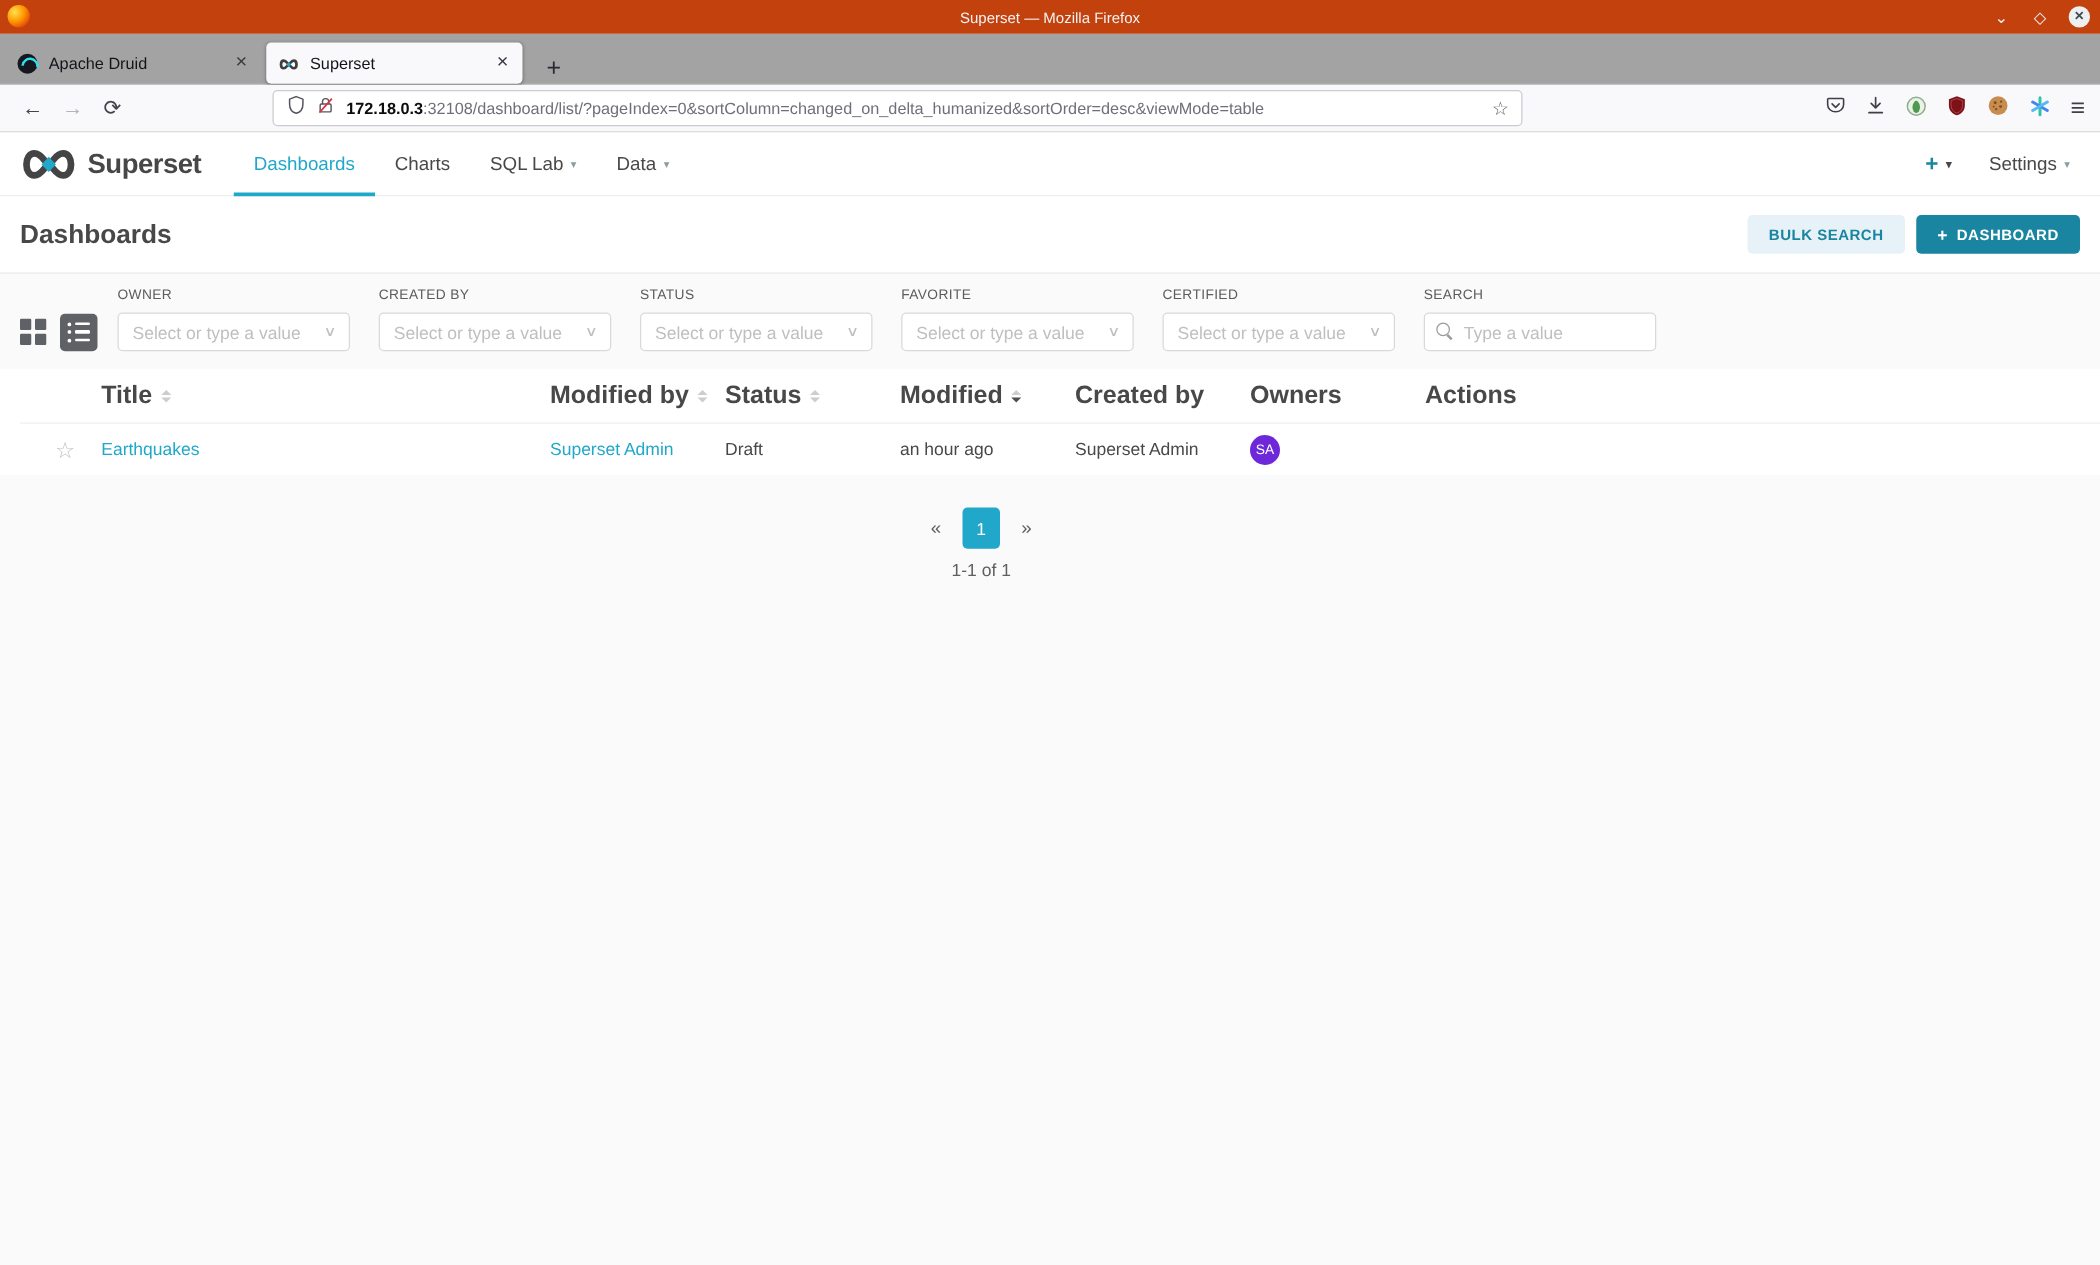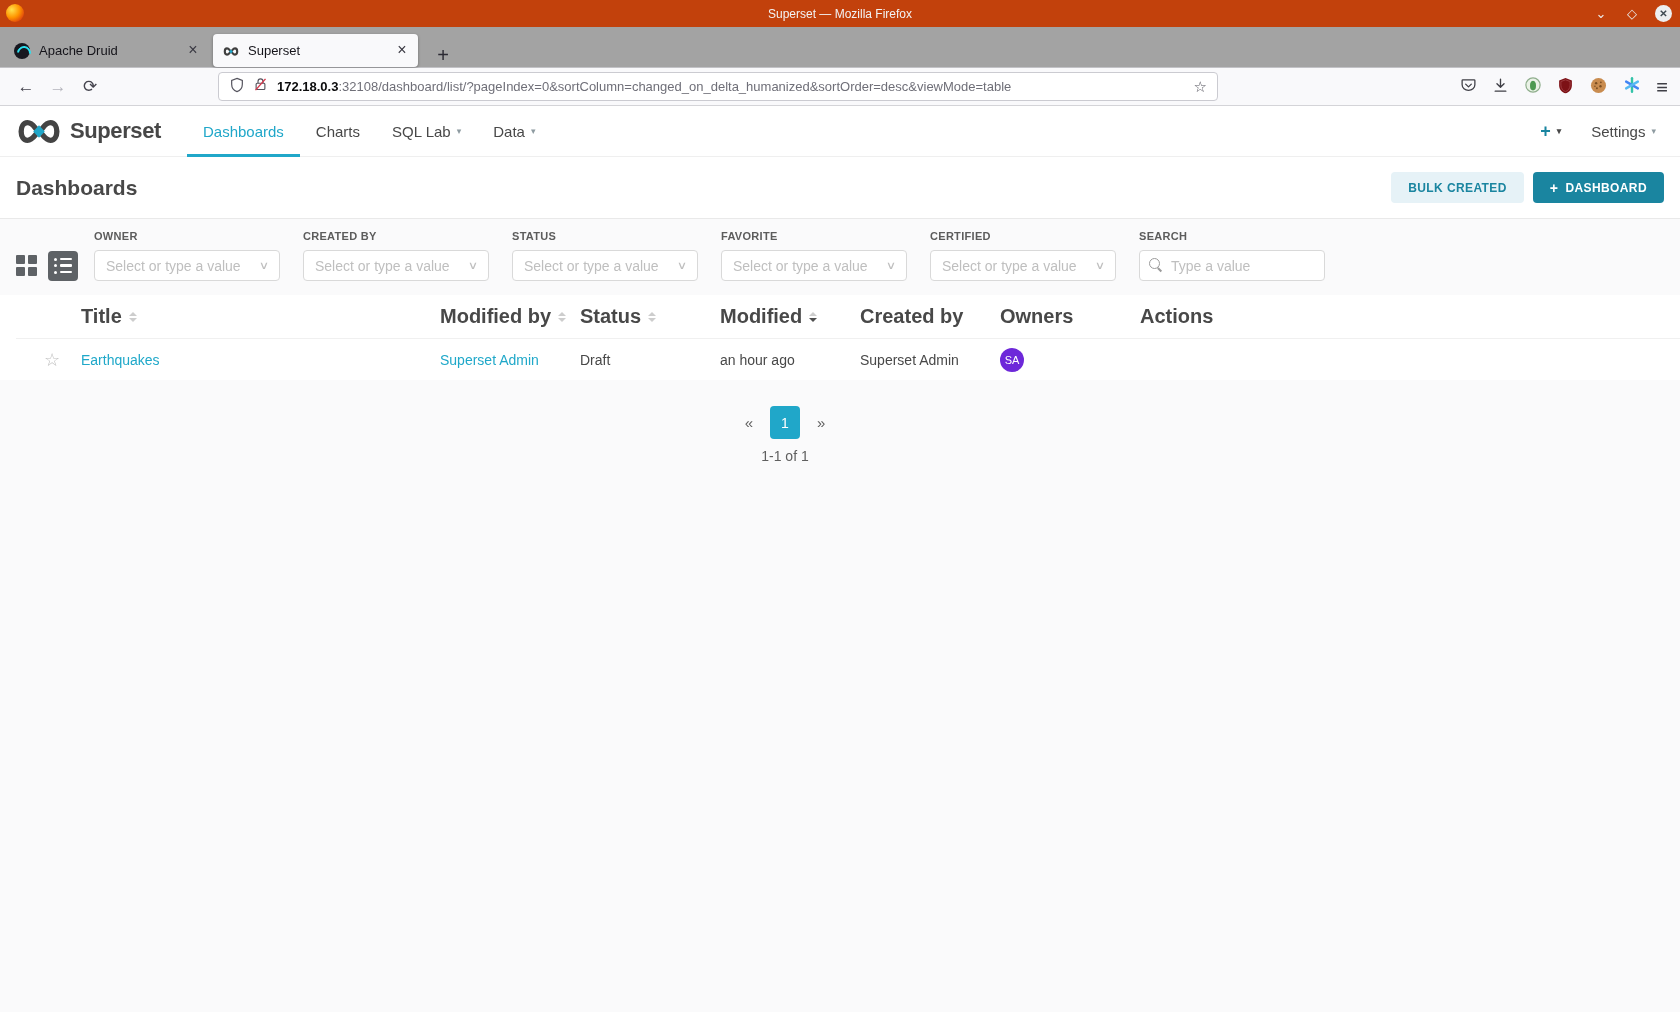--- a/index.html
+++ b/index.html
@@ -66,21 +66,21 @@
   .content { padding-top:11px; }
   .filterbar { display:flex; align-items:flex-end; padding:0 16px; }
   .view-toggles { display:flex; align-items:center; gap:11px; height:31px; margin-right:16px; }
   .grid-icon { width:21px; height:21px; display:grid; grid-template-columns:1fr 1fr; grid-template-rows:1fr 1fr; gap:3px; cursor:pointer; }
   .grid-icon span { background:#5E6266; border-radius:1px; }
   .list-icon { width:30px; height:30px; background:#5E6266; border-radius:4px; display:flex; flex-direction:column; justify-content:center; gap:3.5px; padding:0 6px; cursor:pointer; }
   .list-icon .li-row { display:flex; align-items:center; gap:3px; }
   .list-icon .li-dot { width:3px; height:3px; background:#FFFFFF; border-radius:50%; }
   .list-icon .li-bar { flex:1; height:2.5px; background:#FFFFFF; border-radius:1px; }
   .filter { width:186px; margin-right:23px; }
-  .filter-label { font-size:11px; color:#5C5C5C; letter-spacing:0.3px; margin-bottom:8px;font-weight:bold; }
+  .filter-label { font-size:11px; color:#5C5C5C; letter-spacing:0.3px; margin-bottom:8px; }
   .select { height:31px; background:#FFFFFF; border:1px solid #D9D9D9; border-radius:4px; display:flex; align-items:center; padding:0 11px; font-size:14px; color:#BFBFBF; cursor:pointer; }
   .select-chev { margin-left:auto; color:#BFBFBF; font-size:11px; transform:scaleX(1.3); }
   .search-wrap { position:relative; }
   .search-input { width:186px; height:31px; border:1px solid #D9D9D9; border-radius:4px; padding:0 8px 0 31px; font-size:14px; color:#484848; font-family:"Liberation Sans",sans-serif; background:#FFFFFF; }
   .search-input::placeholder { color:#BFBFBF; }
   .mag-icon { position:absolute; left:10px; top:8px; width:14px; height:14px; }
   .mag-icon::before { content:""; position:absolute; left:0; top:0; width:9px; height:9px; border:1.5px solid #9B9B9B; border-radius:50%; }
   .mag-icon::after { content:""; position:absolute; left:9px; top:9px; width:5px; height:1.5px; background:#9B9B9B; transform:rotate(45deg); transform-origin:left center; }
 
   
@@ -246,21 +246,21 @@
       <span class="settings">
           <span>Settings</span>
           <span class="nav-caret">▾</span>
         </span>
     </div>
   </div>
 
   <div class="submenu">
     <span class="page-title">Dashboards</span>
     <div class="submenu-right">
-      <button class="btn btn-secondary">BULK CREATED</button>
+      <button class="btn btn-secondary">BULK SEARCH</button>
       <button class="btn btn-primary">
         <span class="btn-plus">+</span>
         <span>DASHBOARD</span>
       </button>
     </div>
   </div>
 
   <div class="content">
 
     <div class="filterbar">

